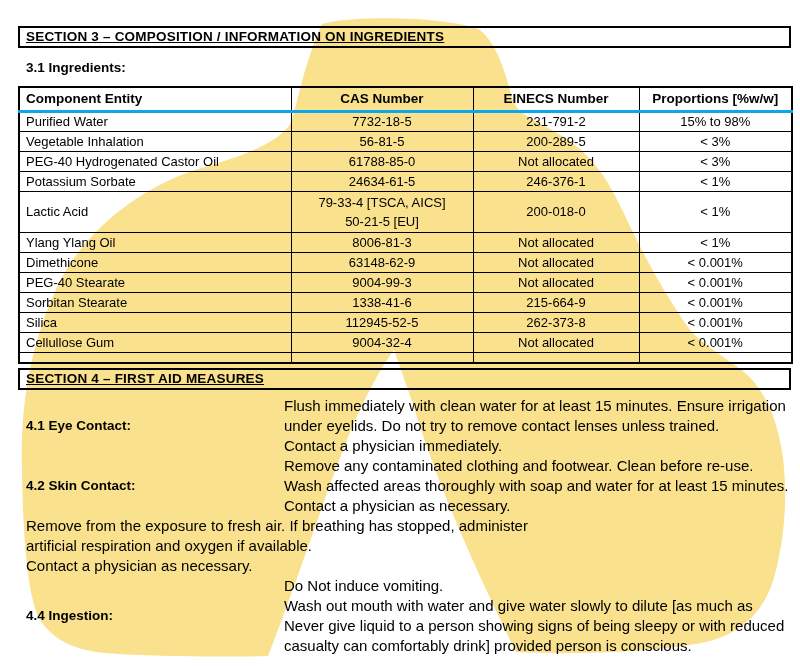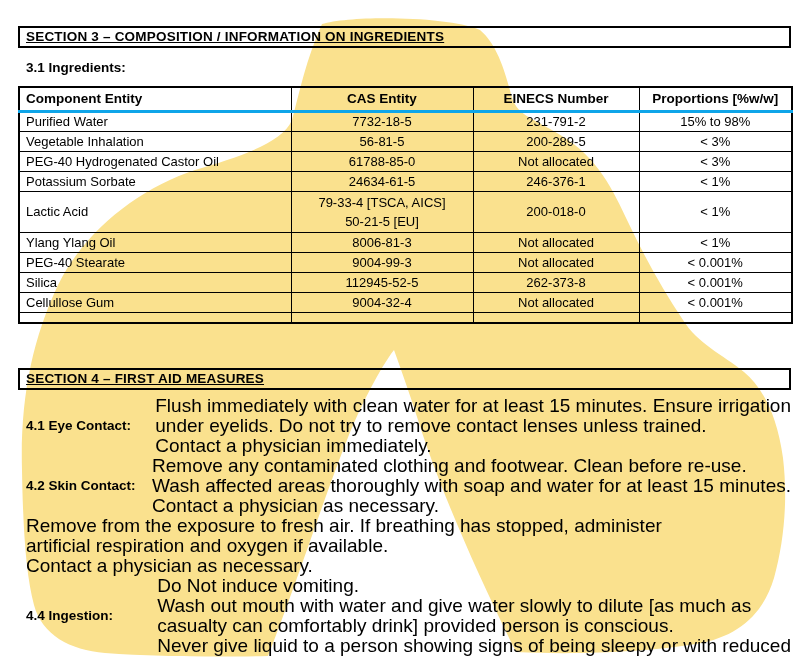--- a/index.html
+++ b/index.html
@@ -50,21 +50,21 @@
   table.ingredients td.name { text-align:left; }
   tr.lactic td { height:41px; }
   td.va-b { vertical-align:bottom; padding-bottom:2px; }
   td.va-t { vertical-align:top; padding-top:2px;margin-left:16px; }
   tr.empty td { height:11px; }
   .cas-two-lines { line-height:19px; }
 
   .firstaid { position:absolute; top:396px; left:22px; width:765px; }
   .fa-item { display:flex; align-items:center; }
   .fa-label { width:258px; font-size:13.5px; font-weight:bold; line-height:20px; }
-  .fa-text  { flex:1; font-size:19px; line-height:20px; }
+  .fa-text  { flex:1; font-size:15px; line-height:20px; }
   .fa-line  { height:20px; white-space:nowrap; }
 </style>
 </head>
 <body>
 
 <svg class="watermark" width="800" height="668" viewBox="0 0 800 668">
   <path d="M322,24 C306,60 300,90 292,120 C282,144 235,158 195,170
            C140,188 85,230 58,285 C32,340 20,400 22,470
            C23,530 26,575 34,605 C42,635 70,650 105,653
            C160,657 225,657 268,656 C296,585 325,495 347,440
@@ -88,21 +88,21 @@
   <table class="ingredients">
     <colgroup>
         <col class="c1">
         <col class="c2">
         <col class="c3">
         <col class="c4">
       </colgroup>
     <tbody>
         <tr>
       <th>Component Entity</th>
-      <th>CAS Entity</th>
+      <th>CAS Number</th>
       <th>EINECS Number</th>
       <th>Proportions [%w/w]</th>
     </tr>
     <tr>
       <td class="name">Purified Water</td>
       <td>7732-18-5</td>
       <td>231-791-2</td>
       <td>15% to 98%</td>
     </tr>
     <tr>
@@ -134,23 +134,35 @@
       <td class="va-b">200-018-0</td>
       <td class="va-t">&lt; 1%</td>
     </tr>
     <tr>
       <td class="name">Ylang Ylang Oil</td>
       <td>8006-81-3</td>
       <td>Not allocated</td>
       <td>&lt; 1%</td>
     </tr>
     <tr>
+      <td class="name">Dimethicone</td>
+      <td>63148-62-9</td>
+      <td>Not allocated</td>
+      <td>&lt; 0.001%</td>
+    </tr>
+    <tr>
       <td class="name">PEG-40 Stearate</td>
       <td>9004-99-3</td>
       <td>Not allocated</td>
+      <td>&lt; 0.001%</td>
+    </tr>
+    <tr>
+      <td class="name">Sorbitan Stearate</td>
+      <td>1338-41-6</td>
+      <td>215-664-9</td>
       <td>&lt; 0.001%</td>
     </tr>
     <tr>
       <td class="name">Silica</td>
       <td>112945-52-5</td>
       <td>262-373-8</td>
       <td>&lt; 0.001%</td>
     </tr>
     <tr>
       <td class="name">Cellullose Gum</td>
@@ -197,19 +209,19 @@
         <div class="fa-line">artificial respiration and oxygen if available.</div>
         <div class="fa-line">Contact a physician as necessary.</div>
       </div>
     </div>
 
     <div class="fa-item">
       <div class="fa-label">4.4 Ingestion:</div>
       <div class="fa-text">
         <div class="fa-line">Do Not induce vomiting.</div>
         <div class="fa-line">Wash out mouth with water and give water slowly to dilute [as much as</div>
+        <div class="fa-line">Never give liquid to a person showing signs of being sleepy or with reduced</div>
         <div class="fa-line">casualty can comfortably drink] provided person is conscious.</div>
-        <div class="fa-line">Never give liquid to a person showing signs of being sleepy or with reduced</div>
       </div>
     </div>
 
   </div>
 </div>
 
 </body></html>

